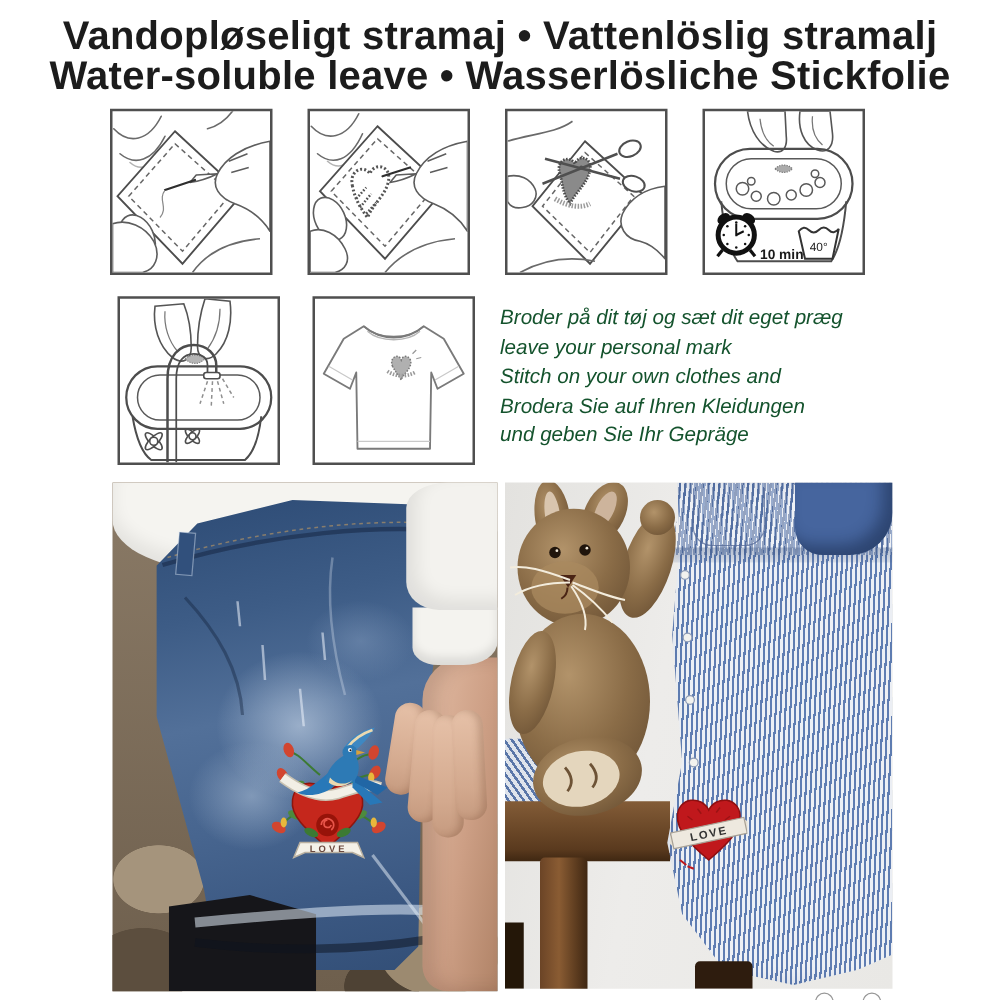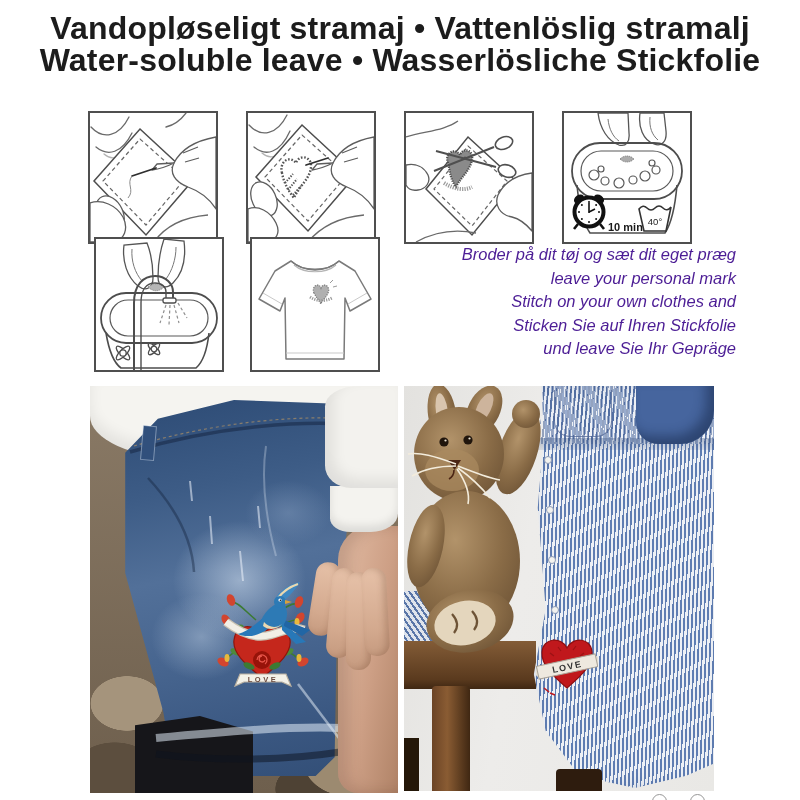--- a/index.html
+++ b/index.html
@@ -3,28 +3,28 @@
 <meta charset="utf-8">
 <style>
   html,body{margin:0;padding:0;background:#fff;}
   .page{position:relative;width:800px;height:800px;background:#fff;overflow:hidden;
         font-family:"Liberation Sans",sans-serif;}
   
   .title{position:absolute;left:0;top:12px;width:800px;text-align:center;
          color:#1c1c1c;font-size:32px;font-weight:600;line-height:32px;letter-spacing:.2px;}
   
   .steps-row{position:absolute;display:flex;}
-  .row1{left:88px;top:87px;gap:28px;margin-top:24px;}
+  .row1{left:88px;top:87px;gap:28px;}
   .row2{left:94px;top:237px;gap:26px;}
   .panel{width:130px;height:133px;border:2px solid #4f4f4f;background:#fff;box-sizing:border-box;}
   .row2 .panel{height:135px;}
   .panel svg{display:block;}
   
-  .tagline{position:absolute;left:400px;top:243px;width:336px;text-align:right;
-           font-style:italic;font-size:16.5px;line-height:23.5px;color:#4c1d95;}
+  .tagline{position:absolute;left:400px;top:243px;width:336px;text-align:left;
+           font-style:italic;font-size:16.5px;line-height:23.5px;color:#14532d;}
   
   .photo{position:absolute;overflow:hidden;}
   .photo-left{left:90px;top:386px;width:308px;height:407px;
     background:
       radial-gradient(60px 45px at 12% 78%, #a5947c 0 60%, transparent 61%),
       radial-gradient(70px 50px at 8% 95%, #5c4e3e 0 60%, transparent 61%),
       radial-gradient(80px 60px at 85% 92%, #9c8a70 0 60%, transparent 61%),
       radial-gradient(50px 40px at 70% 99%, #4e4234 0 60%, transparent 61%),
       radial-gradient(45px 34px at 98% 72%, #b4a892 0 60%, transparent 61%),
       linear-gradient(#8a7a66,#6e5f4d);}
@@ -256,22 +256,22 @@
           <path d="M24,-2 l3,-3 M27,2 l4,-1" stroke="#999" stroke-width="1" fill="none"></path>
         </g>
       </svg>
     </div>
   </div>
 
   <div class="tagline">
     <div>Broder på dit tøj og sæt dit eget præg</div>
     <div>leave your personal mark</div>
     <div>Stitch on your own clothes and</div>
-    <div>Sticken Sie auf Ihren Stickfolie</div>
-    <div>und leave Sie Ihr Gepräge</div>
+    <div>Brodera Sie auf Ihren Kleidungen</div>
+    <div>und geben Sie Ihr Gepräge</div>
   </div>
 
   <div class="photo photo-left">
     <div class="shirt-top"></div>
     <div class="denim"></div>
     <div class="leggings"></div>
 
     <svg class="seam-overlay" width="308" height="407" viewBox="0 0 308 407">
       <path d="M40,66 C120,42 220,30 292,42" stroke="rgba(22,38,68,.55)" stroke-width="3.5" fill="none"></path>
       <path d="M44,60 C122,37 218,25 290,36" stroke="rgba(205,160,95,.55)" stroke-width="1.2" stroke-dasharray="3 3" fill="none"></path>

